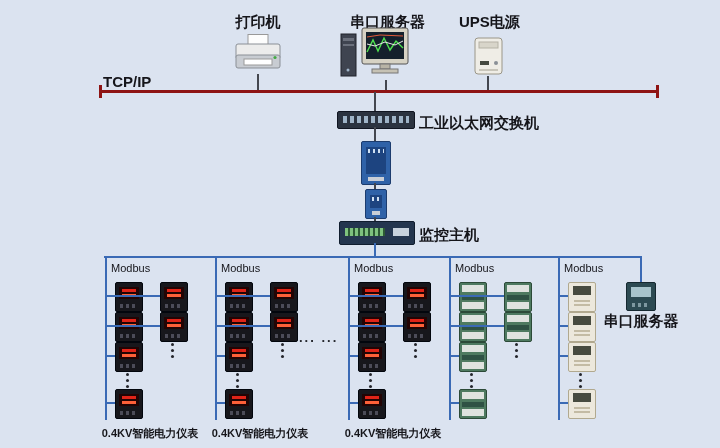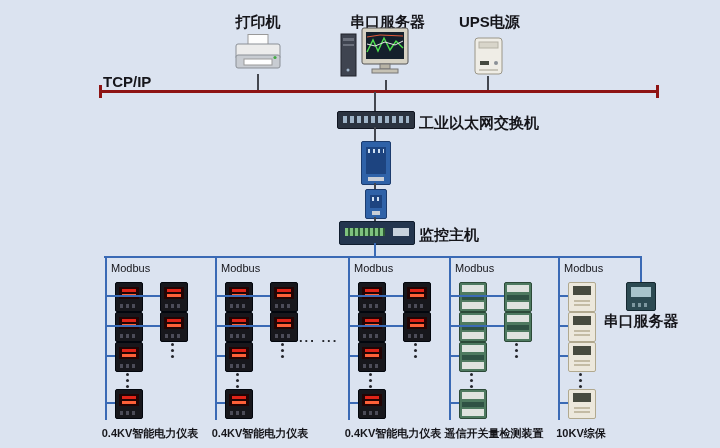--- a/index.html
+++ b/index.html
@@ -368,21 +368,20 @@
           <span class="iob"></span>
         </div>
         <div class="stub" style="top: 69px; width: 55px;"></div>
         <div class="device io" style="left: 55px; top: 56px;">
           <span class="iot"></span>
           <span class="iom"></span>
           <span class="iob"></span>
         </div>
         <div class="vdots" style="left: 66px; top: 86px;"></div>
       </div>
-    <div class="blabel">遥信开关量检测装置</div>
   </div>
   <div class="branch b5">
     <div class="vline"></div>
     <div class="modbus">Modbus</div>
     <div class="devs">
         <div class="stub" style="top: 39px; width: 10px;"></div>
         <div class="device prot" style="left: 10px; top: 26px;">
           <span class="pdisp"></span>
           <span class="plines"></span>
         </div>
@@ -396,21 +395,20 @@
           <span class="pdisp"></span>
           <span class="plines"></span>
         </div>
         <div class="vdots" style="left: 21px; top: 116px;"></div>
         <div class="stub" style="top: 146px; width: 10px;"></div>
         <div class="device prot" style="left: 10px; top: 133px;">
           <span class="pdisp"></span>
           <span class="plines"></span>
         </div>
       </div>
-    <div class="blabel">10KV综保</div>
   </div>
 
   <div class="hdots" style="left:299px;top:330px;">...  ...</div>
 
   <div class="busdrop" style="left:640px;top:256px;height:27px;"></div>
   <div class="gen" style="left:626px;top:282px;">
     <div class="scr"></div>
     <div class="gb"></div>
   </div>
   <div class="lbl" style="left:598px;top:312px;width:86px;">串口服务器</div>

